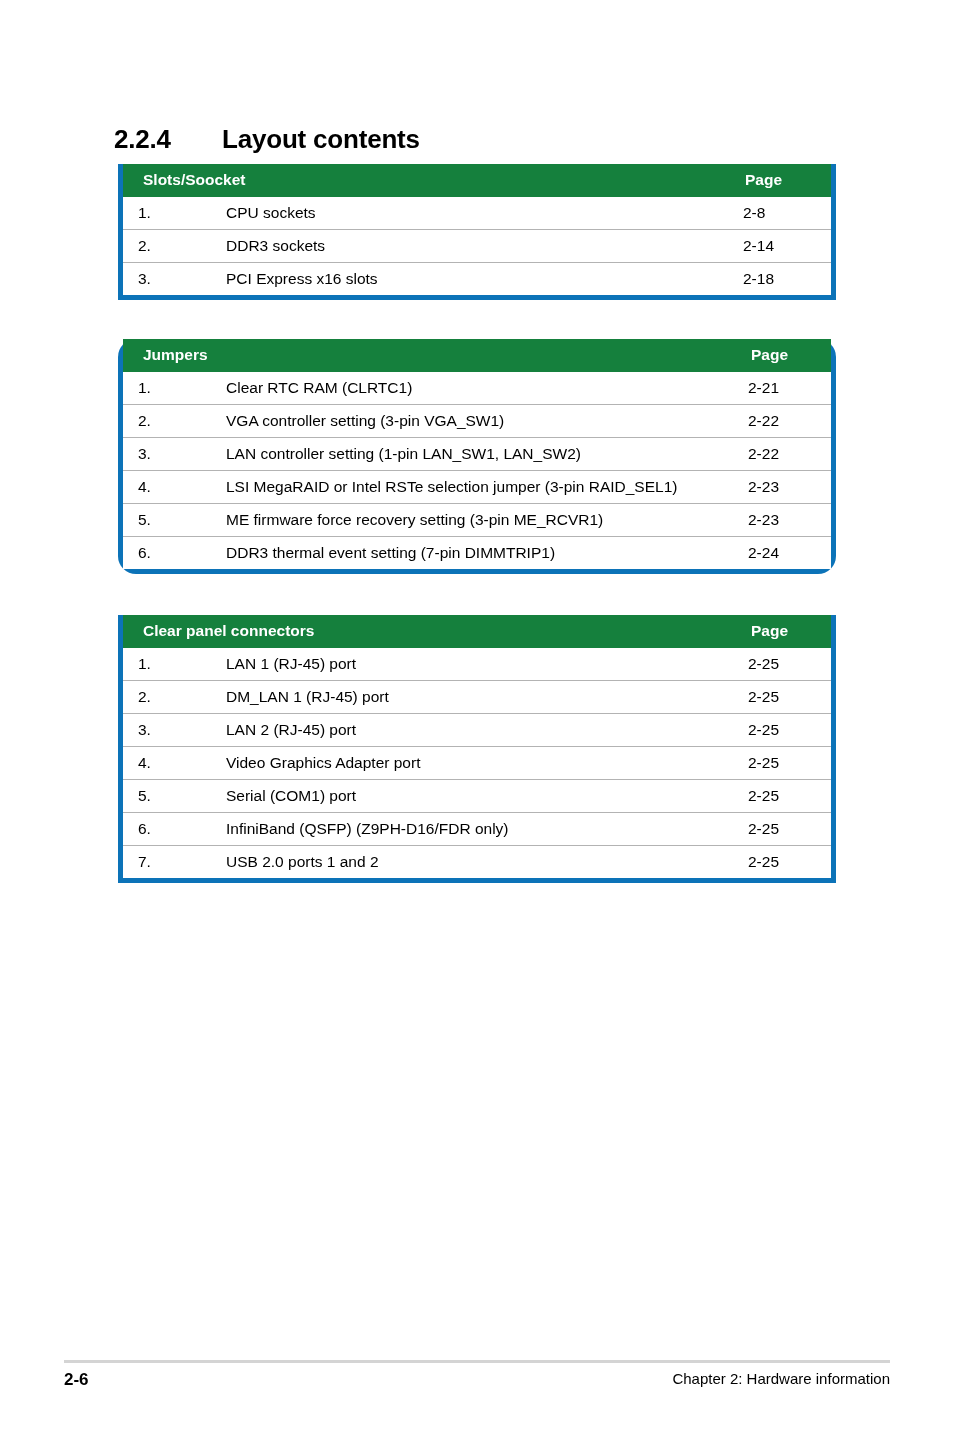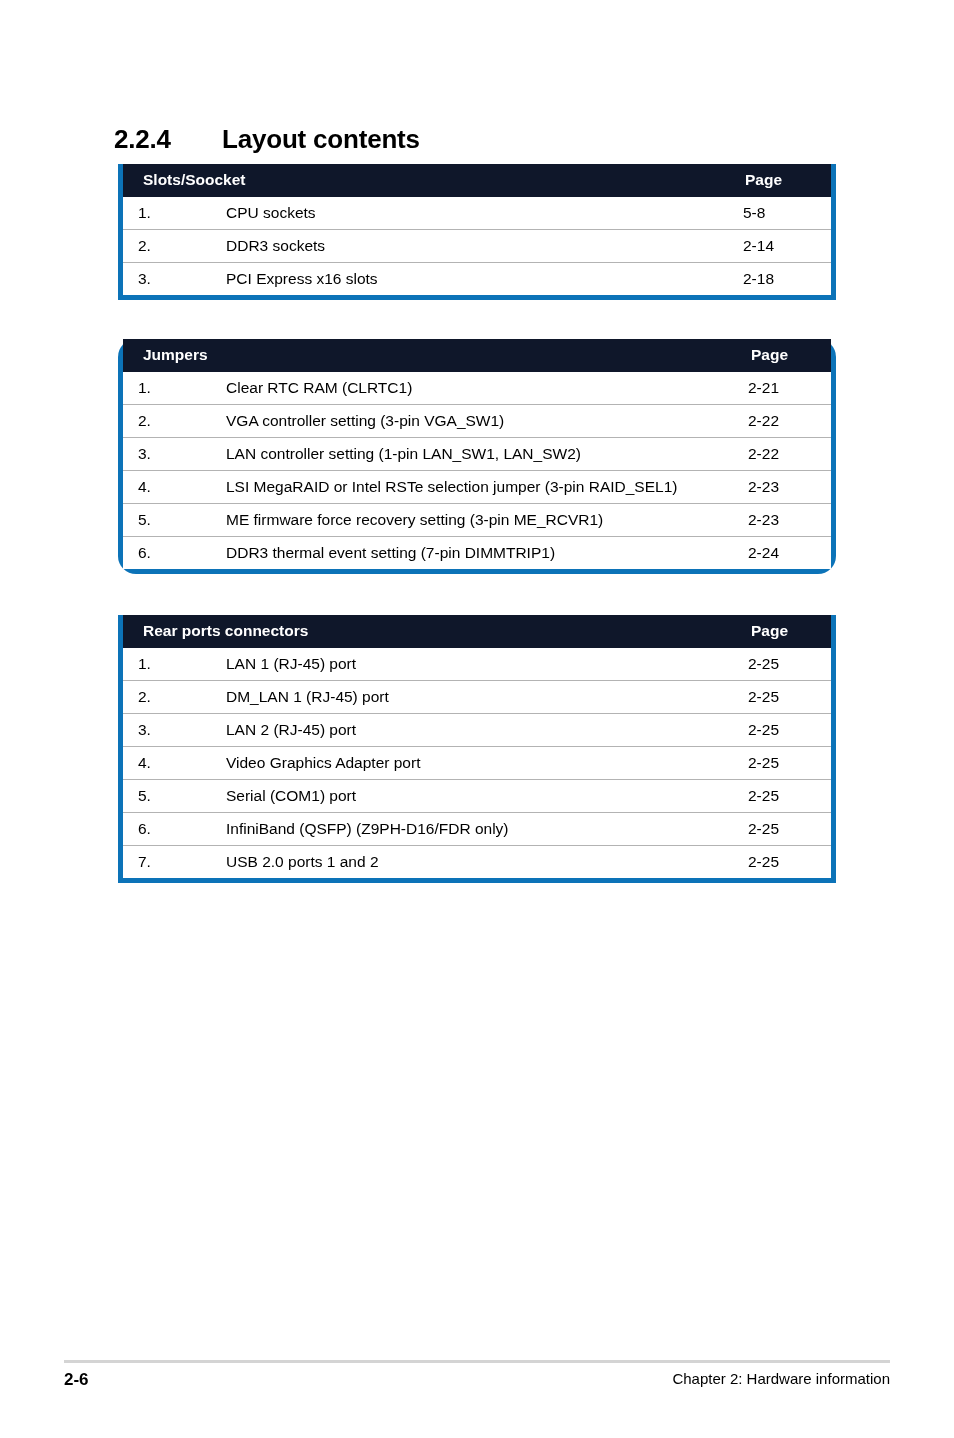--- a/index.html
+++ b/index.html
@@ -46,21 +46,21 @@
     left: 118px;
     width: 718px;
     background: #0c73b8;
     border-left: 5px solid #0c73b8;
     border-right: 5px solid #0c73b8;
     border-bottom: 5px solid #0c73b8;
     box-sizing: border-box;
   }
   .tbl-head {
     height: 33px;
-    background: #0f172a;
+    background: #15803d;
     color: #ffffff;
     font-size: 15.5px;
     font-weight: bold;
     position: relative;
   }
   .tbl-head .h-label {
     position: absolute;
     left: 20px;
     top: 7px;
     white-space: nowrap;
@@ -154,21 +154,21 @@
 
   <div class="tbl t-slots">
     <div class="tbl-head">
       <span class="h-label">Slots/Soocket</span>
       <span class="h-page">Page</span>
     </div>
     <div class="tbl-body">
       <div class="row">
         <span class="c-num">1.</span>
         <span class="c-text">CPU sockets</span>
-        <span class="c-page">5-8</span>
+        <span class="c-page">2-8</span>
       </div>
       <div class="row">
         <span class="c-num">2.</span>
         <span class="c-text">DDR3 sockets</span>
         <span class="c-page">2-14</span>
       </div>
       <div class="row">
         <span class="c-num">3.</span>
         <span class="c-text">PCI Express x16 slots</span>
         <span class="c-page">2-18</span>
@@ -210,21 +210,21 @@
       <div class="row">
         <span class="c-num">6.</span>
         <span class="c-text">DDR3 thermal event setting (7-pin DIMMTRIP1)</span>
         <span class="c-page">2-24</span>
       </div>
     </div>
   </div>
 
   <div class="tbl t-rear">
     <div class="tbl-head">
-      <span class="h-label">Rear ports connectors</span>
+      <span class="h-label">Clear panel connectors</span>
       <span class="h-page">Page</span>
     </div>
     <div class="tbl-body">
       <div class="row">
         <span class="c-num">1.</span>
         <span class="c-text">LAN 1 (RJ-45) port</span>
         <span class="c-page">2-25</span>
       </div>
       <div class="row">
         <span class="c-num">2.</span>

